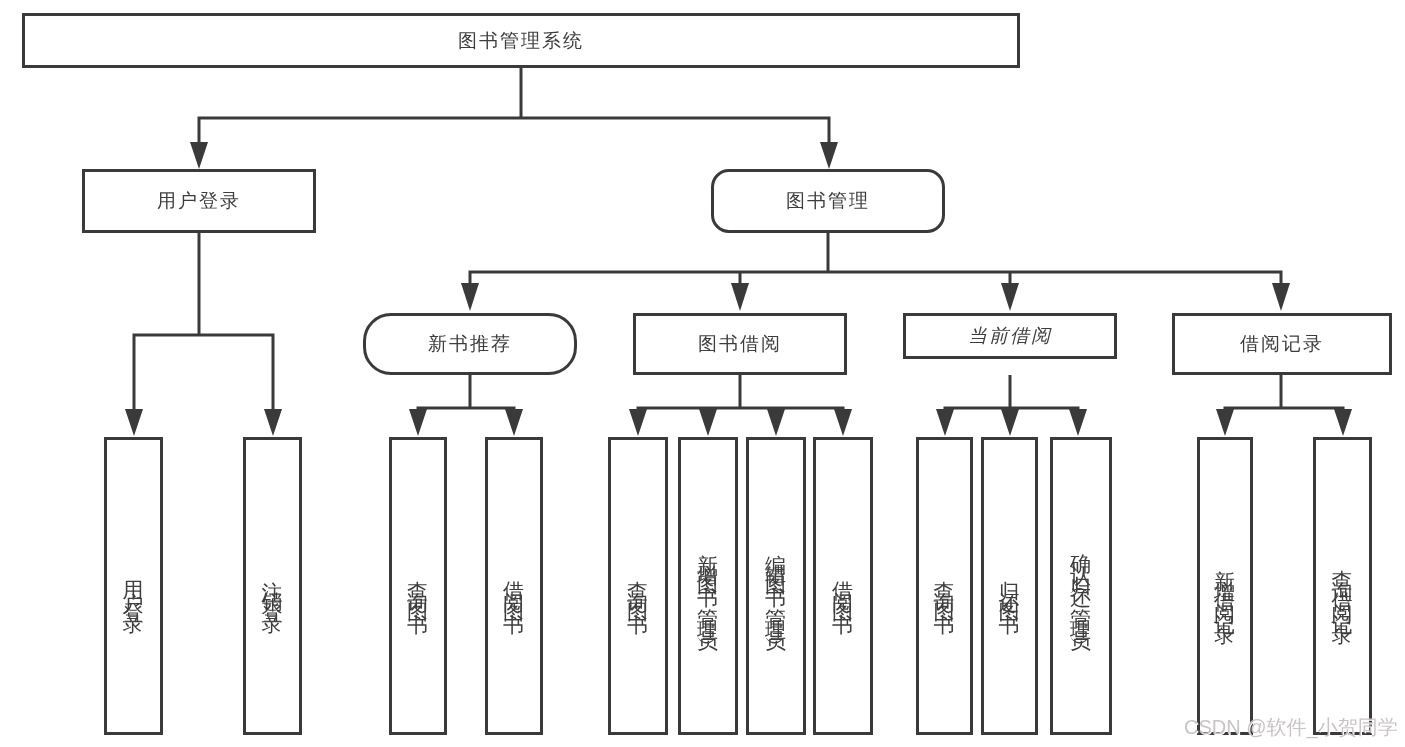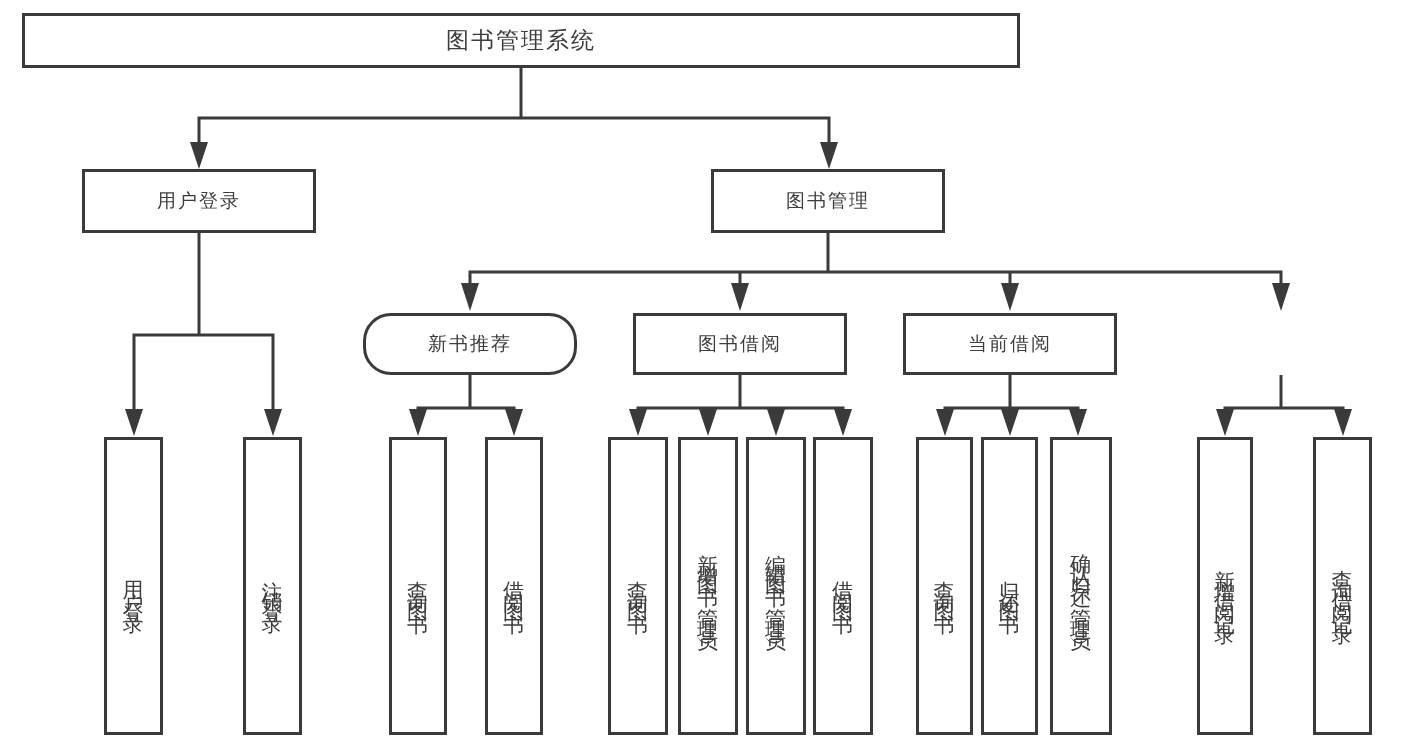--- a/index.html
+++ b/index.html
@@ -30,21 +30,21 @@
     display: flex;
     align-items: center;
     justify-content: center;
     z-index: 2;
   }
   .node.h {
     font-size: 19px;
     letter-spacing: 2px;
   }
   .node.root {
-    font-size: 23px;
+    font-size: 19px;
     letter-spacing: 2px;
   }
   .node.leaf {
     z-index: 2;
   }
   .leaf .vtext {
     writing-mode: vertical-rl;
     text-orientation: mixed;
     font-size: 21px;
     letter-spacing: 11px;
@@ -123,25 +123,26 @@
       <polygon points="1069,409 1087,409 1078,436"></polygon>
 
       <polygon points="1216,409 1234,409 1225,436"></polygon>
       <polygon points="1334,409 1352,409 1343,436"></polygon>
     </g>
   </svg>
 
   <div class="node root" style="left:22px; top:13px; width:998px; height:55px;">图书管理系统</div>
 
   <div class="node h" style="left:82px; top:169px; width:234px; height:64px;">用户登录</div>
-  <div class="node h" style="left:711px; top:169px; width:234px; height:64px;">图书管理</div>
+  <div class="node h" style="left:711px; top:169px; width:234px; height:64px;border-radius:18px;">图书管理</div>
 
   <div class="node h" style="left:363px; top:313px; width:214px; height:62px;border-radius:28px;">新书推荐</div>
   <div class="node h" style="left:633px; top:313px; width:214px; height:62px;font-family:Liberation Mono, monospace;">图书借阅</div>
-  <div class="node h" style="left:903px; top:313px; width:214px; height:62px;">当前借阅</div>
+  <div class="node h" style="left:903px; top:313px; width:214px; height:46px;font-style:italic;">当前借阅</div>
+  <div class="node h" style="left:1172px; top:313px; width:220px; height:62px;">借阅记录</div>
 
   <div class="node leaf" style="left:104px; top:437px; width:59px; height:298px;">
     <span class="vtext">用户登录</span>
   </div>
   <div class="node leaf" style="left:243px; top:437px; width:59px; height:298px;">
     <span class="vtext">注销登录</span>
   </div>
 
   <div class="node leaf" style="left:389px; top:437px; width:58px; height:298px;">
     <span class="vtext">查询图书</span>
@@ -173,14 +174,15 @@
     <span class="vtext">确认归还（管理员）</span>
   </div>
 
   <div class="node leaf" style="left:1197px; top:437px; width:56px; height:298px;">
     <span class="vtext">新增借阅记录</span>
   </div>
   <div class="node leaf" style="left:1313px; top:437px; width:59px; height:298px;">
     <span class="vtext">查询借阅记录</span>
   </div>
 
+  <div class="watermark">CSDN @软件_小贺同学</div>
 
 </div>
 
 </body></html>

